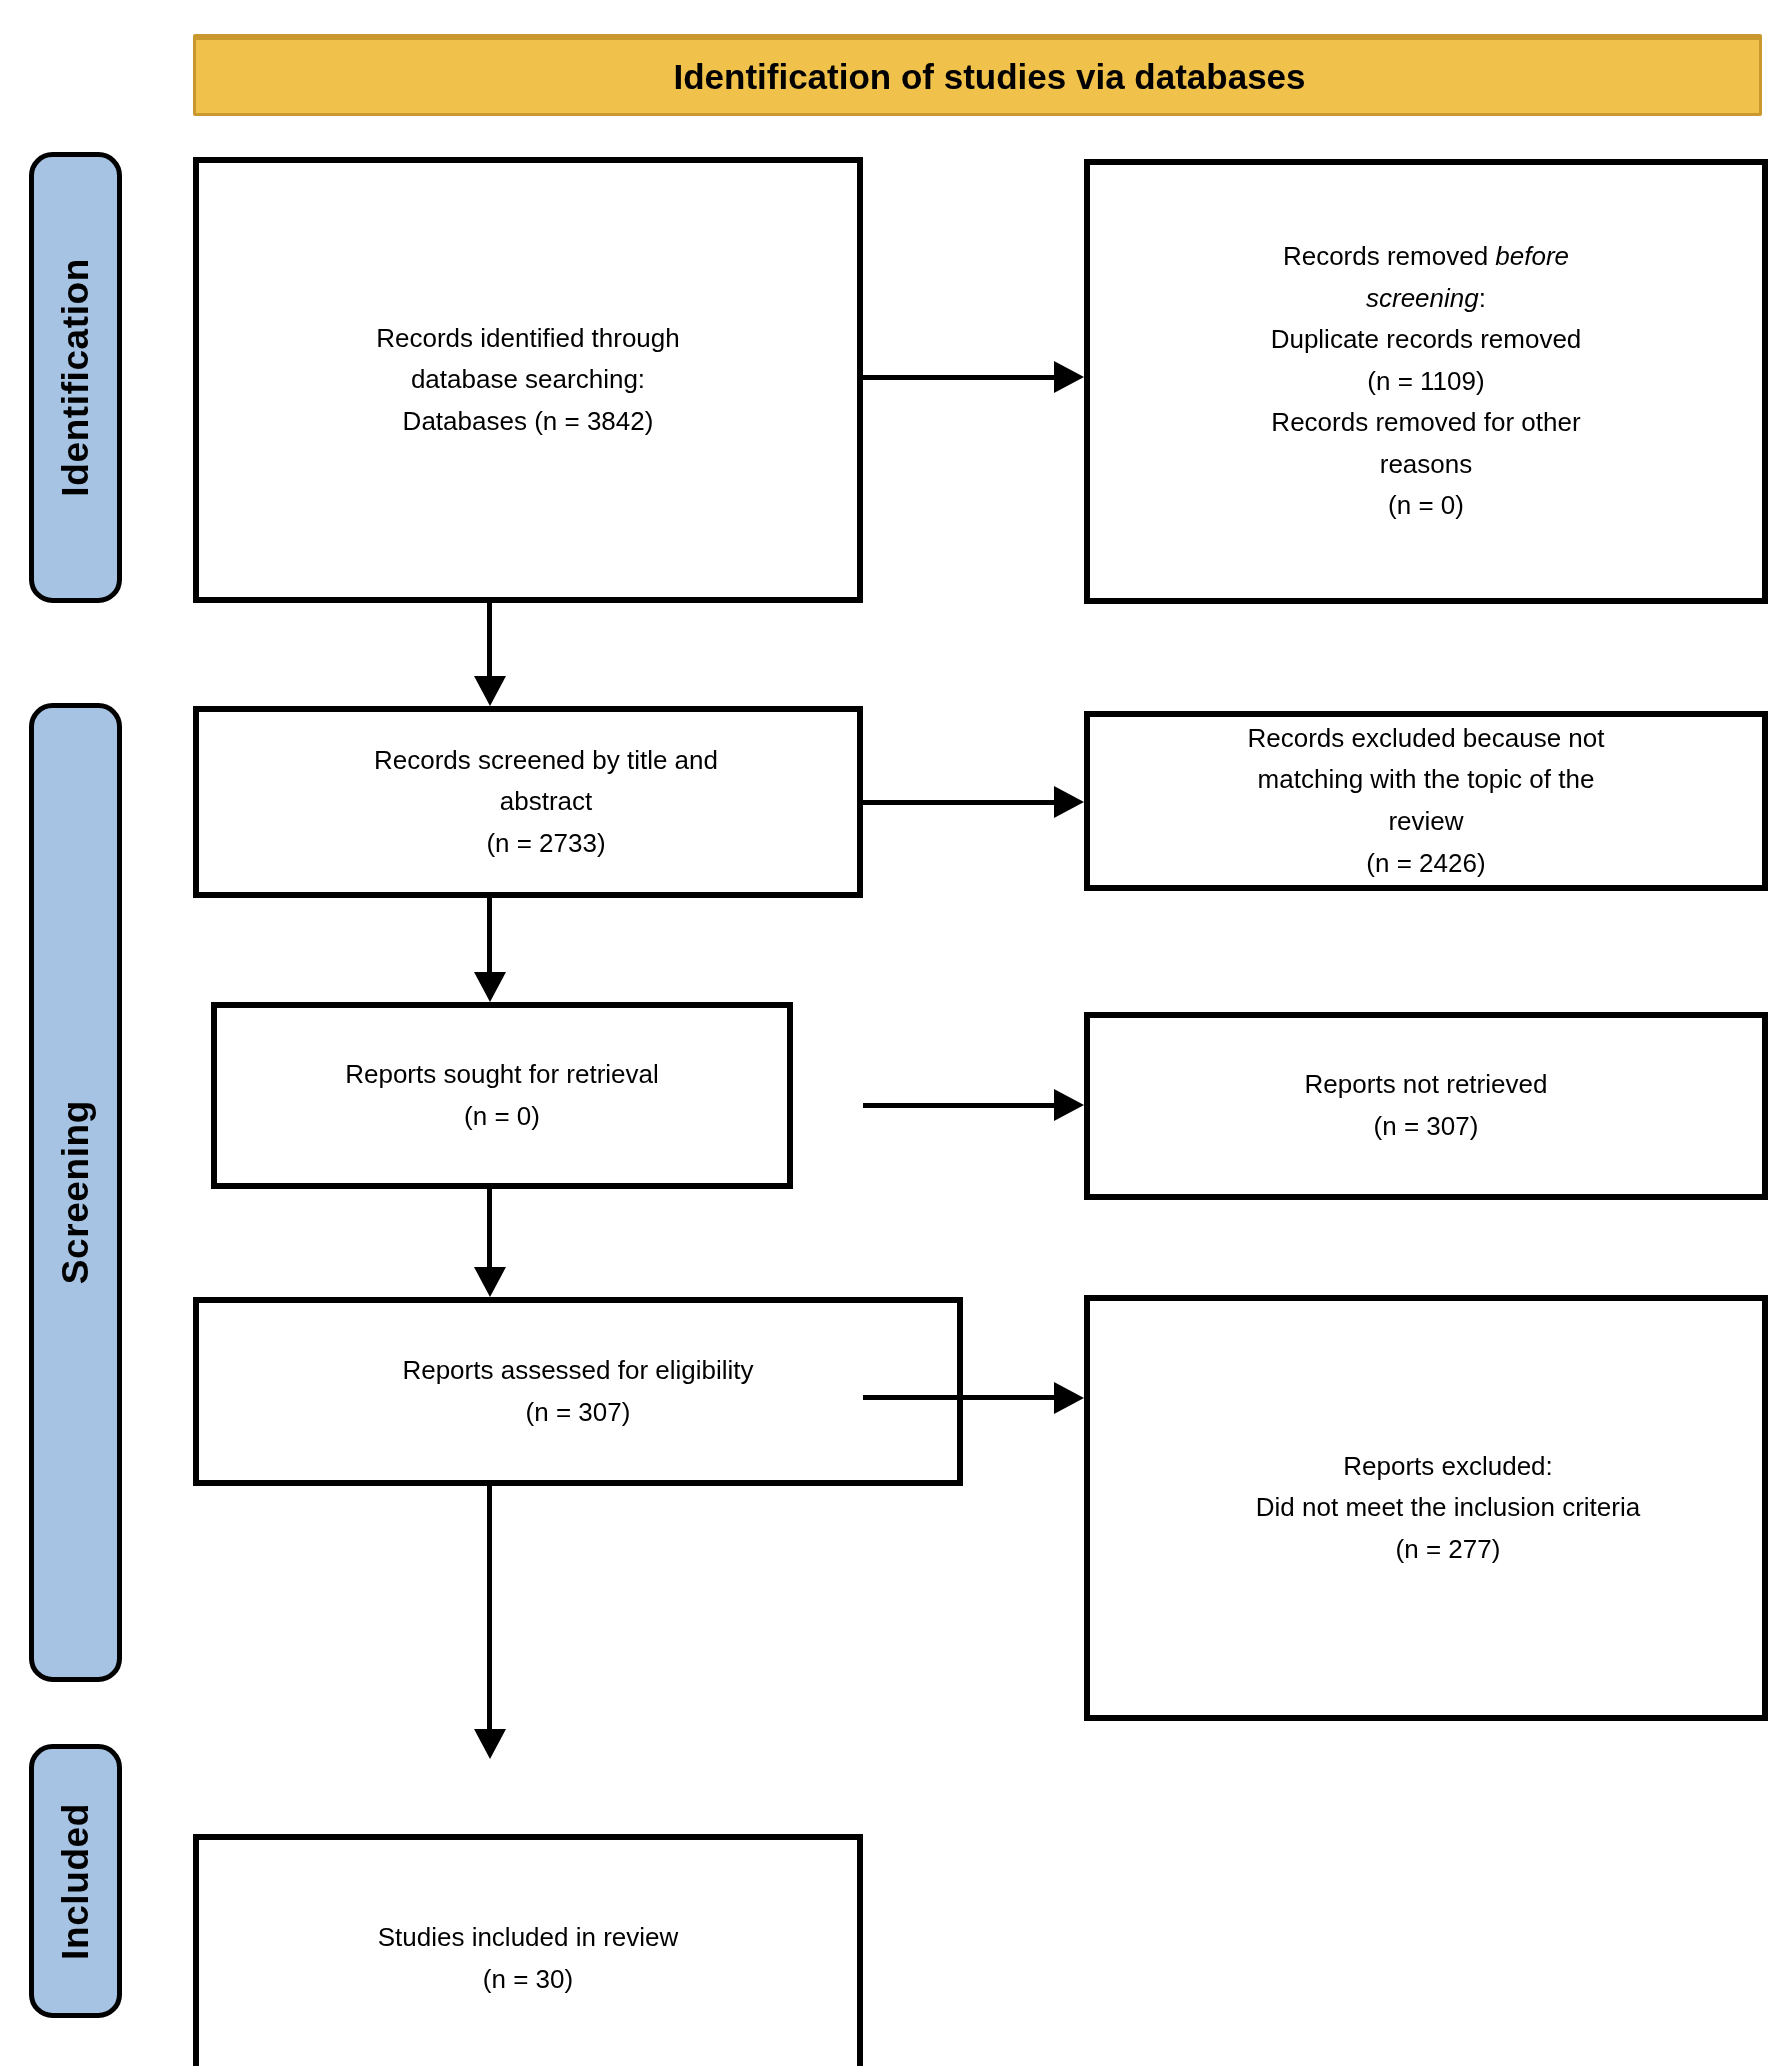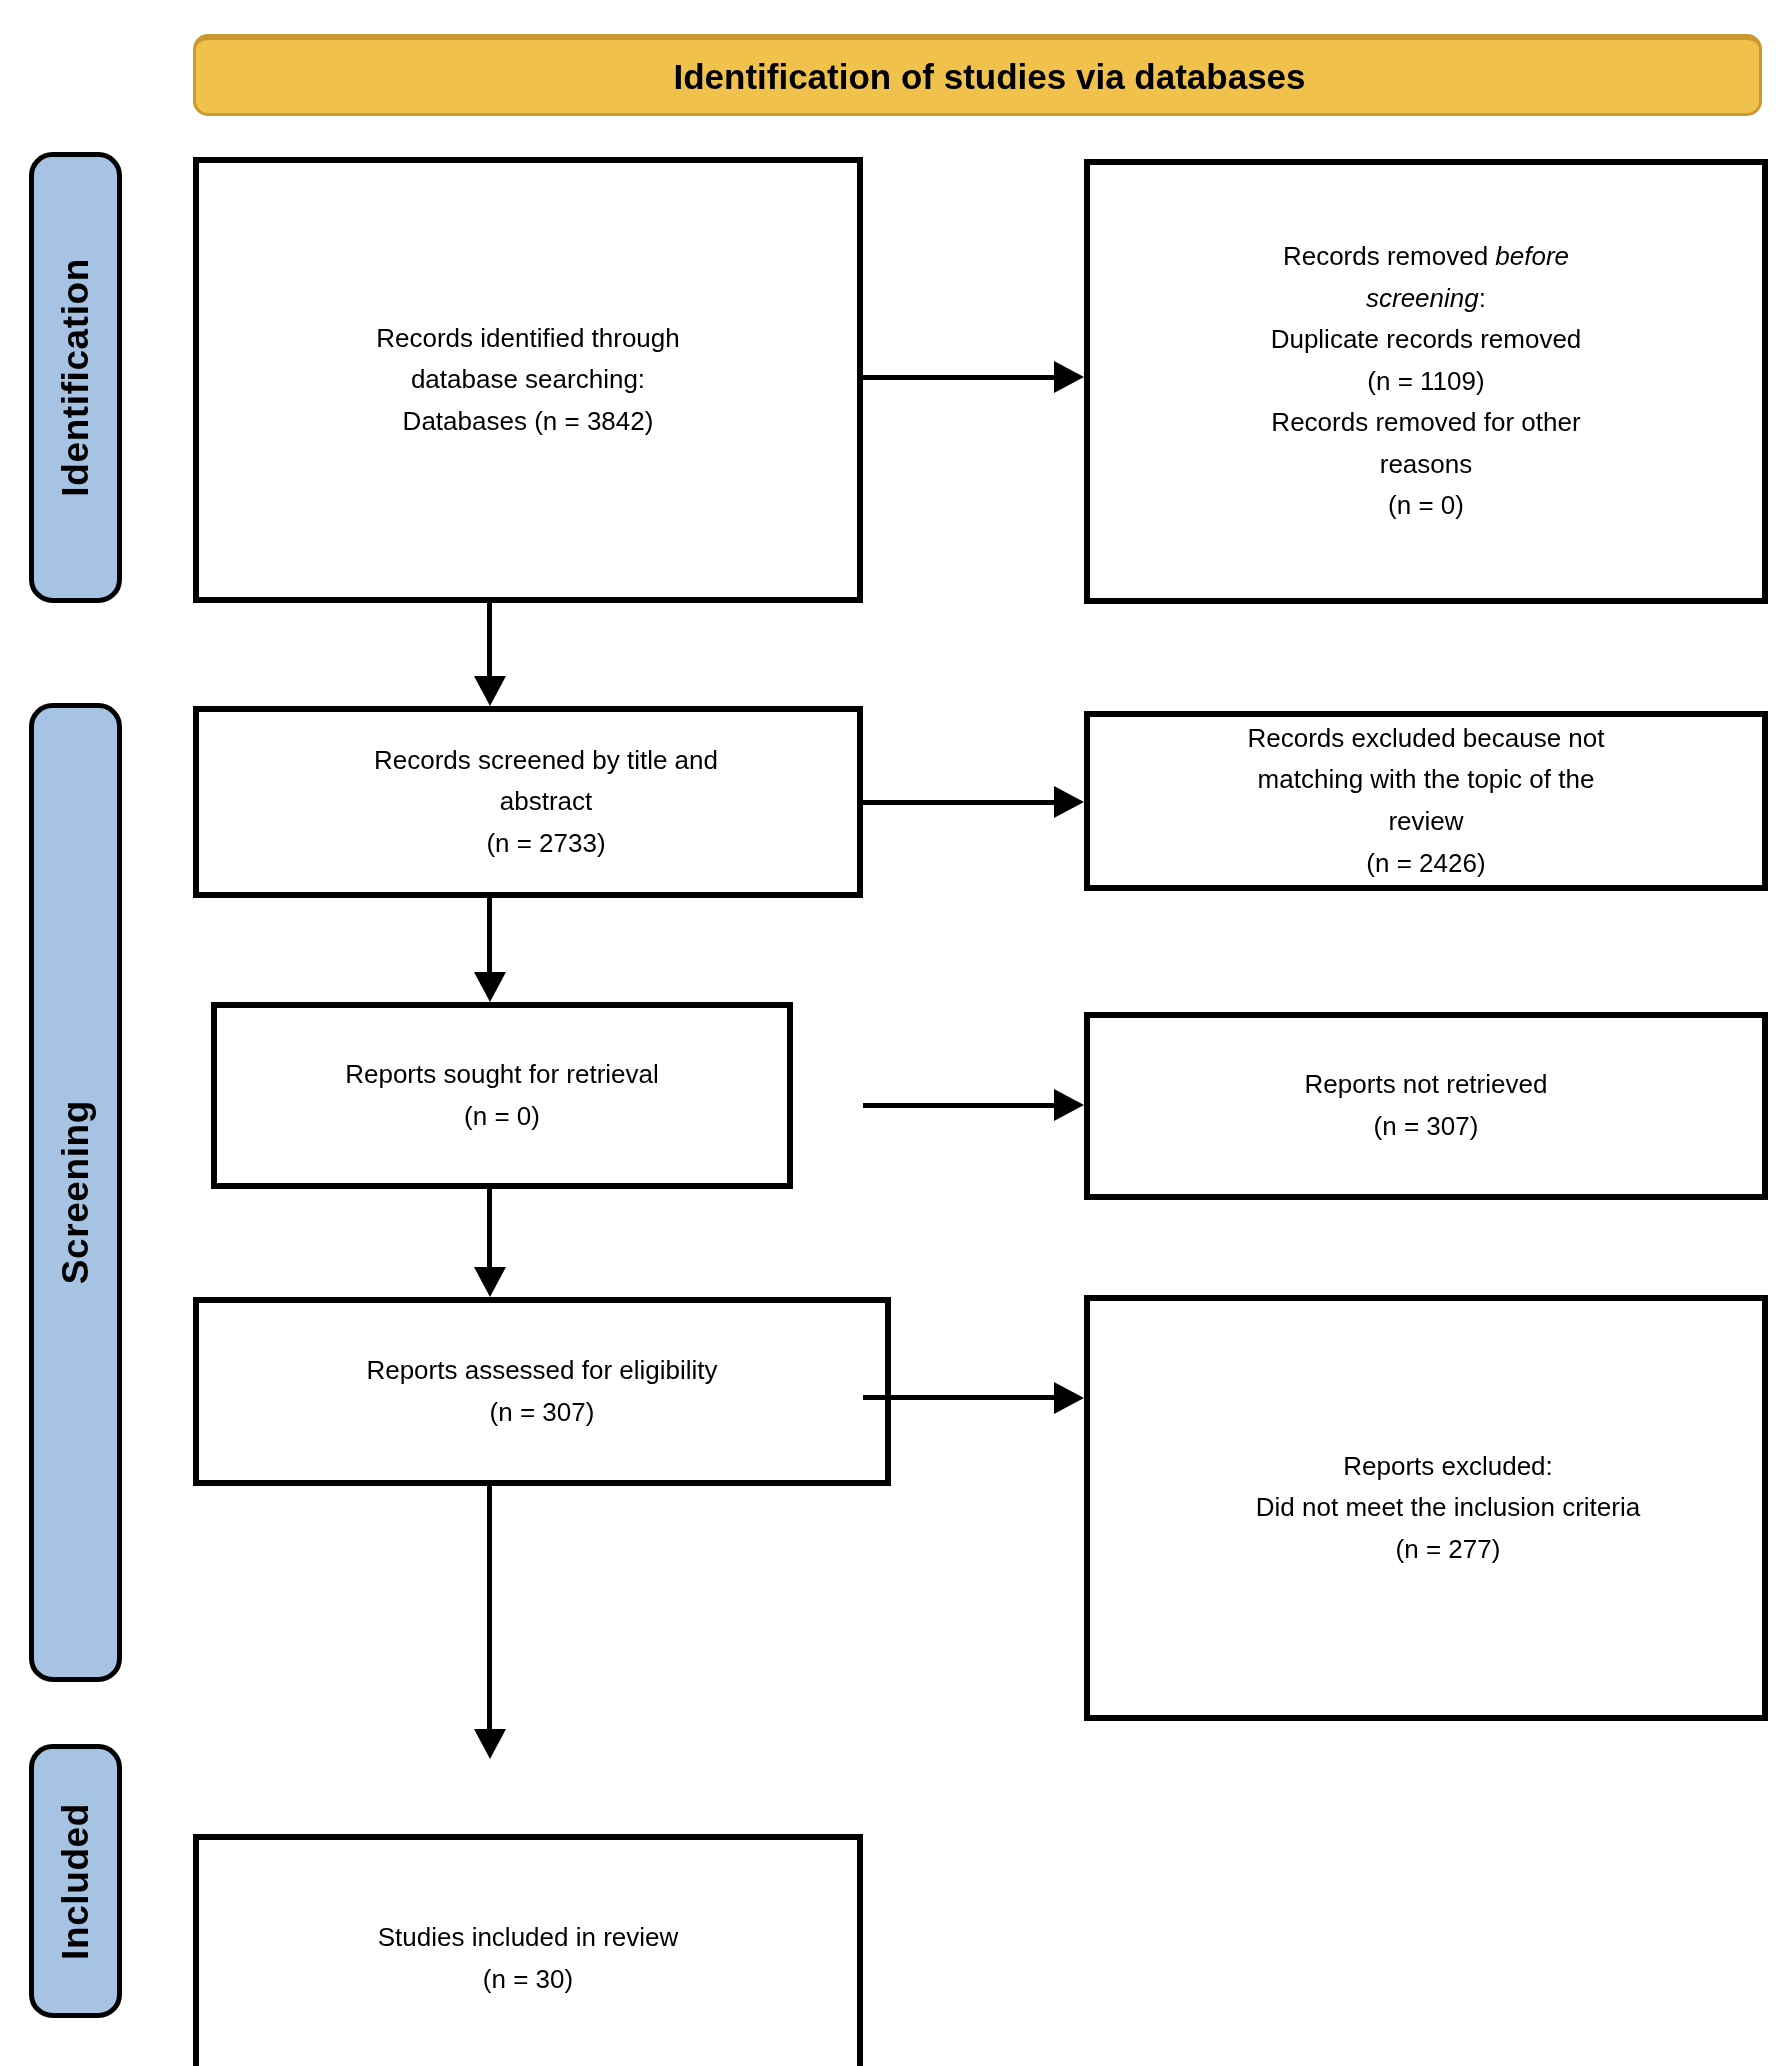--- a/index.html
+++ b/index.html
@@ -20,21 +20,21 @@
     height: 2066px;
     background: var(--bg);
     overflow: hidden;
   }
   .banner {
     position: absolute;
     left: 193px; top: 34px; width: 1569px; height: 82px;
     background: var(--banner-fill);
     border: 3.7px solid var(--banner-border);
     border-top-width: 6.2px;
-    border-radius: 15px;
+    border-radius: 2px;
     display: flex; align-items: center; justify-content: center;
     font-weight: bold; font-size: 35px; padding-left: 24px;
   }
   .stage {
     position: absolute;
     left: 29px; width: 93px;
     background: var(--stage-fill);
     border: 5.6px solid #000;
     border-radius: 23.6px;
     display: flex; align-items: center; justify-content: center;
@@ -55,21 +55,21 @@
     background: #fff;
     border: 6.2px solid var(--box-border);
     display: flex; align-items: center; justify-content: center;
     text-align: center;
   }
   .box-text { font-size: 26px; line-height: 1.6; }
   .box-text .line { white-space: nowrap; }
   .box-records-identified { left: 193px; top: 157px;  width: 670px; height: 446px; }
   .box-records-screened   { left: 193px; top: 706px; width: 670px; height: 192px; padding-left: 36px; }
   .box-reports-sought     { left: 211px; top: 1002px; width: 582px; height: 187px; }
-  .box-reports-assessed   { left: 193px; top: 1297px; width: 698px; height: 189px; }
+  .box-reports-assessed   { left: 193px; top: 1297px; width: 770px; height: 189px; }
   .box-studies-included   { left: 193px; top: 1834px; width: 670px; height: 249px; }
   .box-records-removed       { left: 1084px; top: 159px;  width: 684px; height: 445px; }
   .box-records-excluded      { left: 1084px; top: 711px; width: 684px; height: 180px; }
   .box-reports-not-retrieved { left: 1084px; top: 1012px; width: 684px; height: 188px; }
   .box-reports-excluded      { left: 1084px; top: 1295px; width: 684px; height: 426px; padding-left: 44px; }
   .hline { position: absolute; height: 5px; background: var(--arrow-color); }
   .vline { position: absolute; width: 5px; background: var(--arrow-color); }
   .head-right {
     position: absolute; width: 0; height: 0;
     border-top: 16px solid transparent;

